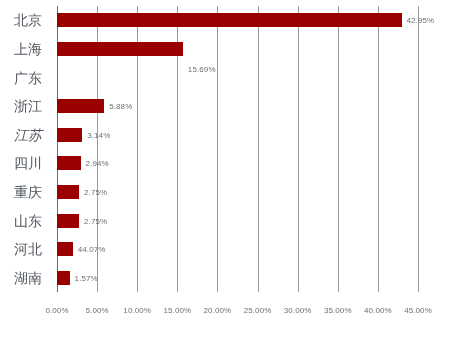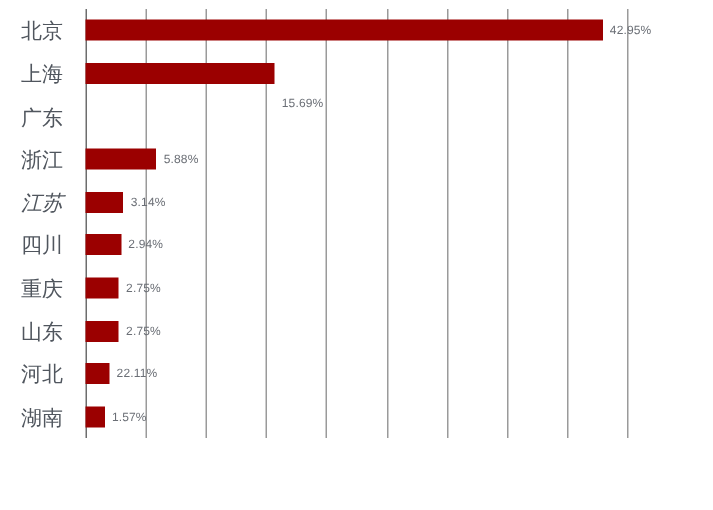--- a/index.html
+++ b/index.html
@@ -135,23 +135,35 @@
         <div class="row" style="top: 178.9px;">
           <div class="bar" style="width: 22.0611px; background: rgb(155, 0, 0);"></div>
           <div class="bar-value" style="left: 27.0611px; color: rgb(107, 111, 118);">2.75%</div>
         </div>
         <div class="row" style="top: 207.5px;">
           <div class="bar" style="width: 22.0611px; background: rgb(155, 0, 0);"></div>
           <div class="bar-value" style="left: 27.0611px; color: rgb(107, 111, 118);">2.75%</div>
         </div>
         <div class="row" style="top: 236.1px;">
           <div class="bar" style="width: 15.7236px; background: rgb(155, 0, 0);"></div>
-          <div class="bar-value" style="left: 20.7236px; color: rgb(107, 111, 118);">22.11%</div>
+          <div class="bar-value" style="left: 20.7236px; color: rgb(107, 111, 118);">44.07%</div>
         </div>
         <div class="row" style="top: 264.7px;">
           <div class="bar" style="width: 12.5949px; background: rgb(155, 0, 0);"></div>
           <div class="bar-value" style="left: 17.5949px; color: rgb(107, 111, 118);">1.57%</div>
         </div>
       </div>
   </div>
 
+  <div id="xaxis-labels">
+      <div class="xtick" style="left: 57px; color: rgb(107, 112, 120);">0.00%</div>
+      <div class="xtick" style="left: 97.1111px; color: rgb(107, 112, 120);">5.00%</div>
+      <div class="xtick" style="left: 137.222px; color: rgb(107, 112, 120);">10.00%</div>
+      <div class="xtick" style="left: 177.333px; color: rgb(107, 112, 120);">15.00%</div>
+      <div class="xtick" style="left: 217.444px; color: rgb(107, 112, 120);">20.00%</div>
+      <div class="xtick" style="left: 257.556px; color: rgb(107, 112, 120);">25.00%</div>
+      <div class="xtick" style="left: 297.667px; color: rgb(107, 112, 120);">30.00%</div>
+      <div class="xtick" style="left: 337.778px; color: rgb(107, 112, 120);">35.00%</div>
+      <div class="xtick" style="left: 377.889px; color: rgb(107, 112, 120);">40.00%</div>
+      <div class="xtick" style="left: 418px; color: rgb(107, 112, 120);">45.00%</div>
+    </div>
 
 </div>
 
 </body></html>

